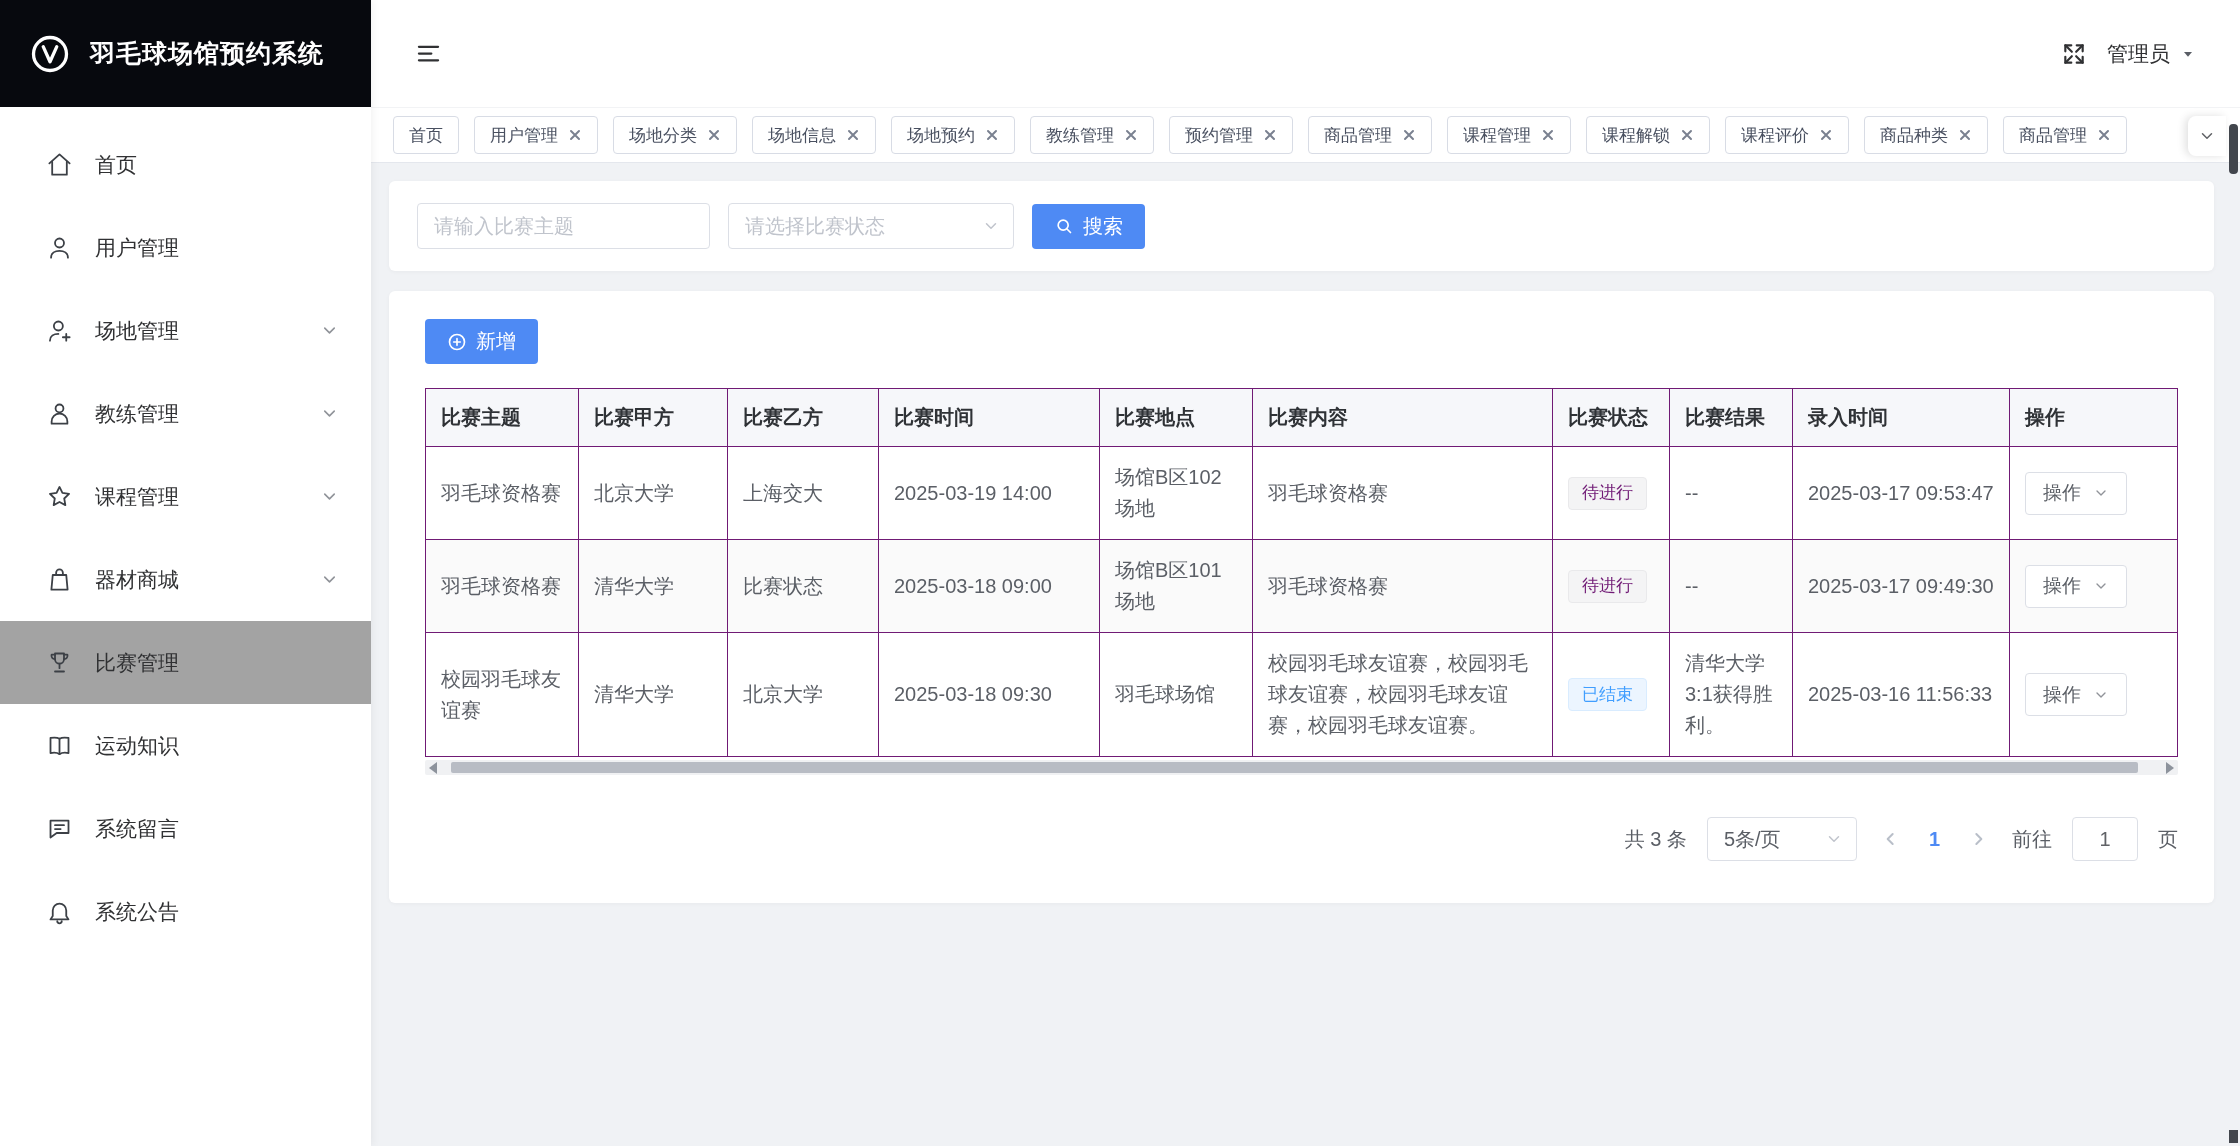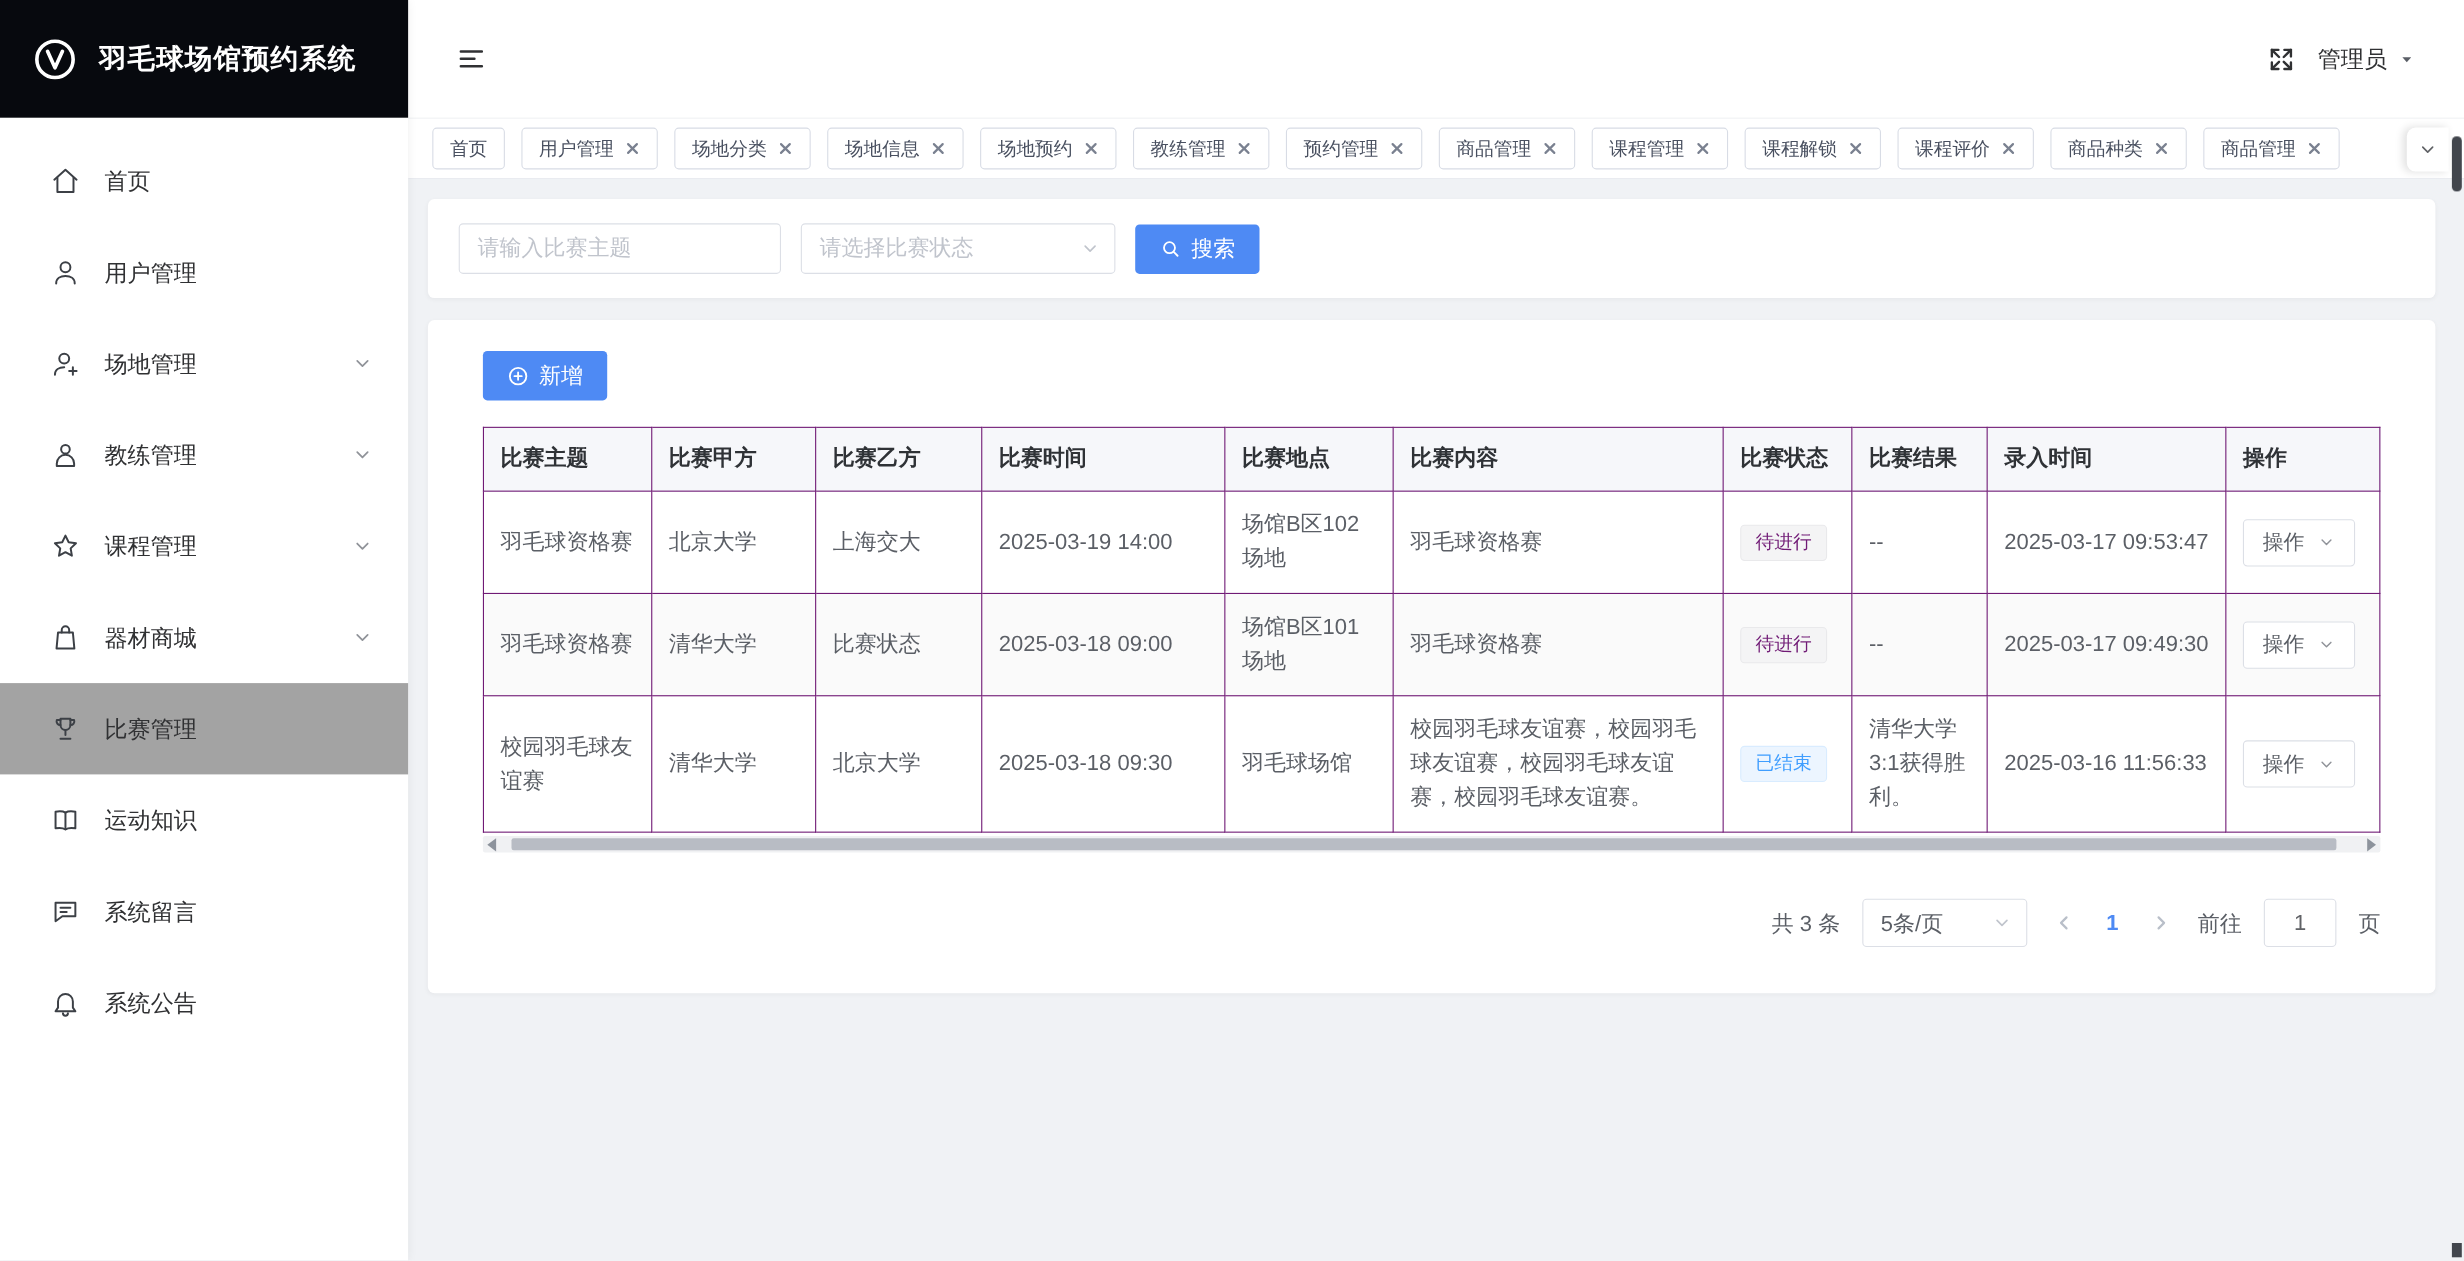--- a/index.html
+++ b/index.html
@@ -43,21 +43,21 @@
   .field{position:relative;display:flex;align-items:center}
   .field input{height:46px;border:1px solid var(--border);border-radius:4px;padding:0 16px;font-size:20px;color:#606266;background:#fff;outline:none;font-family:inherit}
   .field input::placeholder{color:#c0c4cc}
   .topic-input{width:293px}
   .status-select{width:286px;padding-right:44px !important;cursor:pointer}
   .sel-caret{position:absolute;right:14px;pointer-events:none}
   .sel-caret svg{width:18px;height:18px;stroke:#c0c4cc;fill:none;stroke-width:2;stroke-linecap:round;stroke-linejoin:round}
   .btn-primary{height:45px;padding:0 22px;background:var(--primary);border:none;border-radius:4px;color:#fff;font-size:20px;font-family:inherit;display:inline-flex;align-items:center;gap:9px;cursor:pointer}
   .btn-primary svg{width:20px;height:20px;stroke:#fff;fill:none;stroke-width:2;stroke-linecap:round;stroke-linejoin:round}
 
-  .table-card{padding:28px 50px 42px}
+  .table-card{padding:28px 36px 42px}
 
   table{width:100%;border-collapse:collapse;table-layout:fixed;font-size:20px;margin-top:24px}
   th,td{border:1px solid #701a75;padding:15px 15px;text-align:left;vertical-align:middle;word-break:break-all;line-height:1.55}
   th{background:#f6f7fa;color:#2f3236;font-weight:700;padding:13px 15px}
   td{color:#5b5f66}
   tr.stripe td{background:#fafafa}
 
   .status-tag{display:inline-flex;align-items:center;height:33px;padding:0 13px;border-radius:4px;font-size:17px;white-space:nowrap}
   .status-tag.info{background:#f4f4f5;border:1px solid #e9e9eb;color:#701a75}
   .status-tag.primary{background:#ecf5ff;border:1px solid #d9ecff;color:#409eff}

